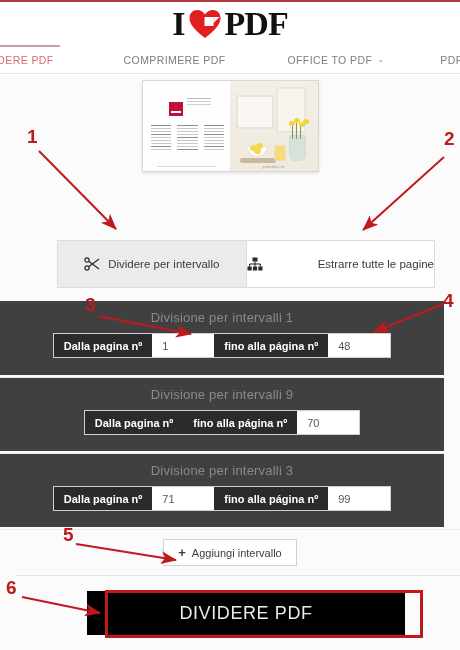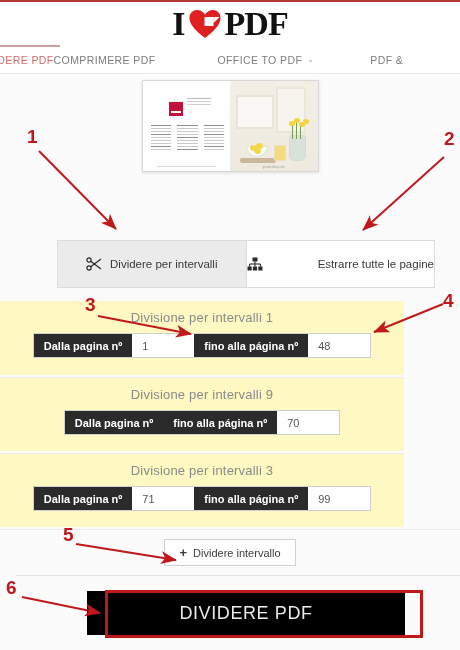--- a/index.html
+++ b/index.html
@@ -42,21 +42,21 @@
     font-size: 10.5px; color: #7d7d7d; letter-spacing: .4px;
     white-space: nowrap; position: relative; height: 28px;
     display: flex; align-items: center;
   }
   .nav-item.active { color: #d96a6a; }
   .nav-item.active::before {
     content: ""; position: absolute; top: -1px; left: -60px; right: -6px;
     height: 2px; background: #c8a0a0;
   }
   .nav-item-1 { margin-left: -6px; }
-  .nav-item-2 { }
+  .nav-item-2 { margin-left: 70px; }
   .nav-item-3 { margin-left: 62px; }
   .nav-item-4 { margin-left: 56px; }
   .caret { margin-left: 5px; font-size: 8px; color: #9a9a9a; }
 
   
   .stage {
     position: absolute; top: 75px; left: 0; width: 460px; height: 575px;
     background: #fbfbfb;
   }
 
@@ -160,23 +160,23 @@
   .mode {
     flex: 1; display: flex; align-items: center; justify-content: center;
     gap: 8px; font-size: 11.5px; color: #3a3a3a; cursor: pointer;
   }
   .mode.selected { background: #ebebeb; }
   .mode + .mode { border-left: 1px solid #dcdcdc; justify-content: space-between; }
   .mode svg { display: block; }
 
   
   .range {
-    position: absolute; left: 0; width: 404px; height: 74px;
+    position: absolute; left: 0; width: 444px; height: 74px;
     border-top: 1px solid #ececec;
-    background: #fef9c3;
+    background: #404040;
   }
   .range.r1 { top: 226px; border-top: none; }
   .range.r2 { top: 302px; }
   .range.r3 { top: 378px; }
   .range-title {
     text-align: center; font-size: 13px; color: #8a8a8a;
     padding-top: 9px; letter-spacing: .2px;
   }
   .range-row {
     display: flex; justify-content: center; margin-top: 8px;
@@ -346,21 +346,21 @@
     <div class="modes">
       <div class="mode selected">
         <span>
           <svg width="16" height="14" viewBox="0 0 16 14">
             <circle cx="3" cy="3" r="2.1" fill="none" stroke="#2b2b2b" stroke-width="1.2"></circle>
             <circle cx="3" cy="11" r="2.1" fill="none" stroke="#2b2b2b" stroke-width="1.2"></circle>
             <line x1="4.7" y1="4.2" x2="15" y2="12" stroke="#2b2b2b" stroke-width="1.2"></line>
             <line x1="4.7" y1="9.8" x2="15" y2="2" stroke="#2b2b2b" stroke-width="1.2"></line>
           </svg>
         </span>
-        <span>Dividere per intervalli</span>
+        <span>Dividere per intervallo</span>
       </div>
       <div class="mode">
         <span>
           <svg width="16" height="14" viewBox="0 0 16 14">
             <rect x="5.5" y="0.5" width="5" height="4" fill="#2b2b2b"></rect>
             <rect x="0.5" y="9.5" width="4.2" height="4" fill="#2b2b2b"></rect>
             <rect x="5.9" y="9.5" width="4.2" height="4" fill="#2b2b2b"></rect>
             <rect x="11.3" y="9.5" width="4.2" height="4" fill="#2b2b2b"></rect>
             <line x1="8" y1="4.5" x2="8" y2="7" stroke="#2b2b2b" stroke-width="1.1"></line>
             <line x1="2.6" y1="7" x2="13.4" y2="7" stroke="#2b2b2b" stroke-width="1.1"></line>
@@ -404,21 +404,21 @@
           <input class="field-input" type="text" value="71" style="">
           <span class="field-label">fino alla página nº</span>
           <input class="field-input" type="text" value="99" style="">
         </div>
       </div>
     </div>
 
     <div class="addrange-wrap">
       <button class="addrange">
         <span class="plus">+</span>
-        <span>Dividere intervallo</span>
+        <span>Aggiungi intervallo</span>
       </button>
     </div>
 
     <div class="submit-wrap">
       <button class="submit-btn">DIVIDERE PDF</button>
     </div>
 
   </div>
 
   <div class="anno-layer">

